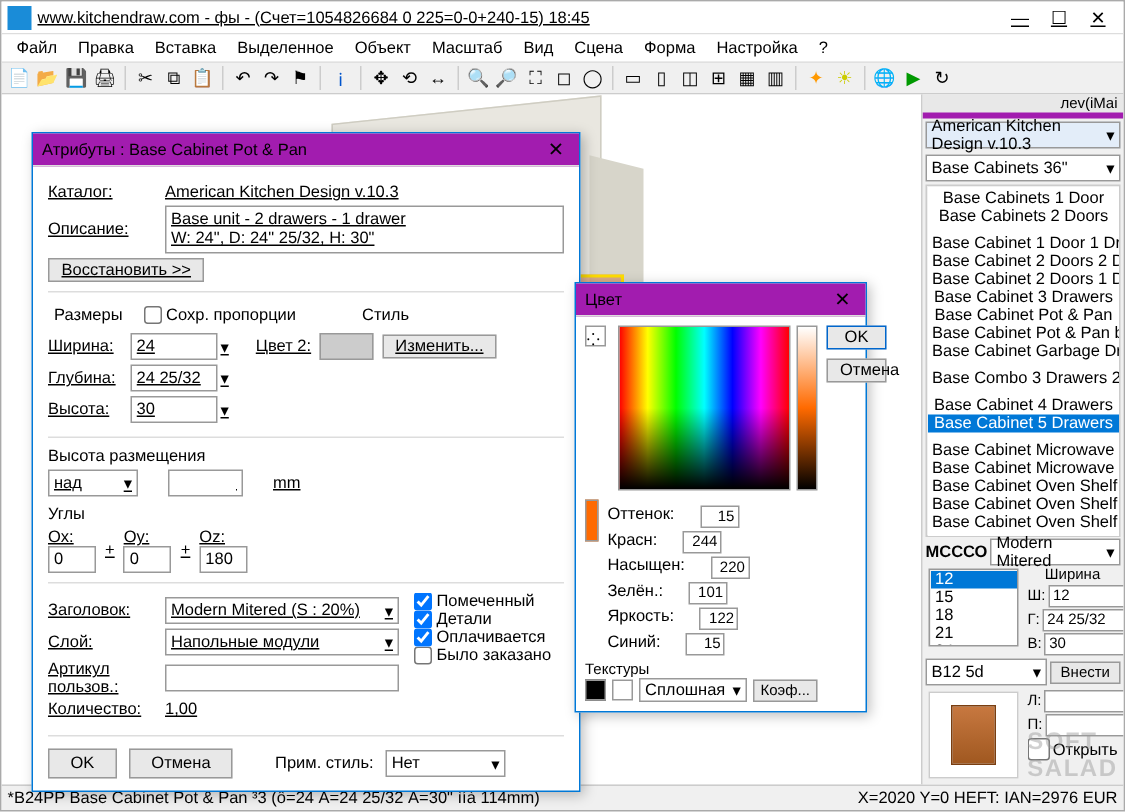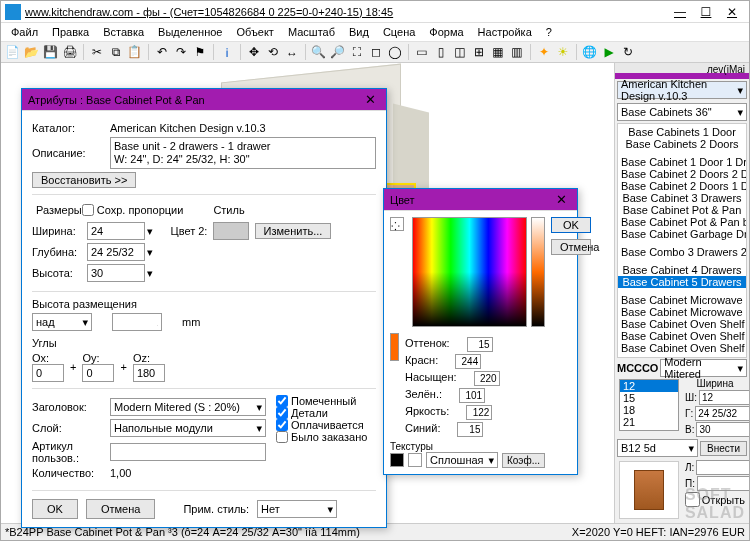--- a/index.html
+++ b/index.html
@@ -32,26 +32,26 @@
 .sp-list2 div.sel { background: #0078d7; color: #fff; }
 .sp-btn { border: 1px solid #999; background: #e8e8e8; padding: 1px 6px; cursor: pointer; font-size: 10px; }
 .sp-thumb { height: 58px; margin: 2px; background: #fff; border: 1px solid #ccc; display: flex; align-items: center; justify-content: center; }
 .statusbar { position: absolute; bottom: 0; left: 0; right: 0; height: 17px; border-top: 1px solid #ccc; background: #f0f0f0; display: flex; align-items: center; padding: 0 4px; font-size: 10px; justify-content: space-between; }
 
 .dialog { position: absolute; background: #fff; border: 1px solid #0078d7; box-shadow: 2px 2px 8px rgba(0,0,0,.25); z-index: 10; }
 .dlg-title { height: 22px; background: #a21caf; border-bottom: 1px solid #ddd; display: flex; align-items: center; padding: 0 6px; font-size: 11px; }
 .dlg-title span:first-child { flex: 1; }
 .dlg-close { cursor: pointer; padding: 0 4px; font-size: 13px; }
 .dlg-body { padding: 8px 10px; }
-.fld { display: flex; align-items: center; margin: 3px 0; }
+.fld { display: flex; align-items: center; margin: 3px 0; text-decoration: underline; }
 .fld label { width: 78px; font-size: 11px; }
 .fld .val { flex: 1; font-size: 11px; }
 .fld input[type=text] { border: 1px solid #999; height: 18px; padding: 0 3px; font-size: 11px; }
 .fld .desc { border: 1px solid #999; height: 32px; padding: 2px 3px; flex: 1; font-size: 11px; line-height: 13px; }
-.grhdr { display: flex; gap: 0; padding: 3px 4px; font-size: 11px; }
+.grhdr { display: flex; gap: 14px; padding: 3px 4px; font-size: 11px; }
 .btn { border: 1px solid #999; background: #e8e8e8; padding: 3px 14px; cursor: pointer; font-size: 11px; }
 .btn.small { padding: 1px 8px; }
 .combo { border: 1px solid #999; height: 18px; display: flex; align-items: center; padding: 0 3px; font-size: 11px; justify-content: space-between; background: #fff; }
 .chk { display: flex; align-items: center; gap: 3px; font-size: 11px; }
 .chk input { width: 12px; height: 12px; }
 
 
 .cdlg { left: 382px; top: 187px; width: 195px; z-index: 20; }
 .cdlg .dlg-body { padding: 6px; display: flex; gap: 6px; }
 .spectrum { width: 115px; height: 110px; background: linear-gradient(to bottom, rgba(0,0,0,0) 0%, rgba(0,0,0,0) 50%, #000 100%), linear-gradient(to right, red, yellow, lime, cyan, blue, magenta, red); border: 1px solid #999; position: relative; }
@@ -142,21 +142,21 @@
 <div class="workspace">
   <div class="viewport">
     <div class="scene">
       <div class="box3d"></div>
       <div class="box3d2"></div>
       <div class="hilite"></div>
     </div>
   </div>
 
   <div class="sidepanel">
-    <div style="height:16px;background:#e8e8e8;border-bottom:6px solid #a21caf;padding:1px 4px;font-size:10px;display:flex;justify-content:flex-end">лev(iMai</div>
+    <div style="height:16px;background:#e8e8e8;border-bottom:4px solid #a21caf;padding:1px 4px;font-size:10px;display:flex;justify-content:flex-end">лev(iMai</div>
     <div class="sp-combo blue">
         <span>American Kitchen Design v.10.3</span>
         <span>▾</span>
       </div>
     <div class="sp-combo">
         <span>Base Cabinets 36"</span>
         <span>▾</span>
       </div>
     <div class="sp-list" id="splist">
         <div>Base Cabinets 1 Door</div>

